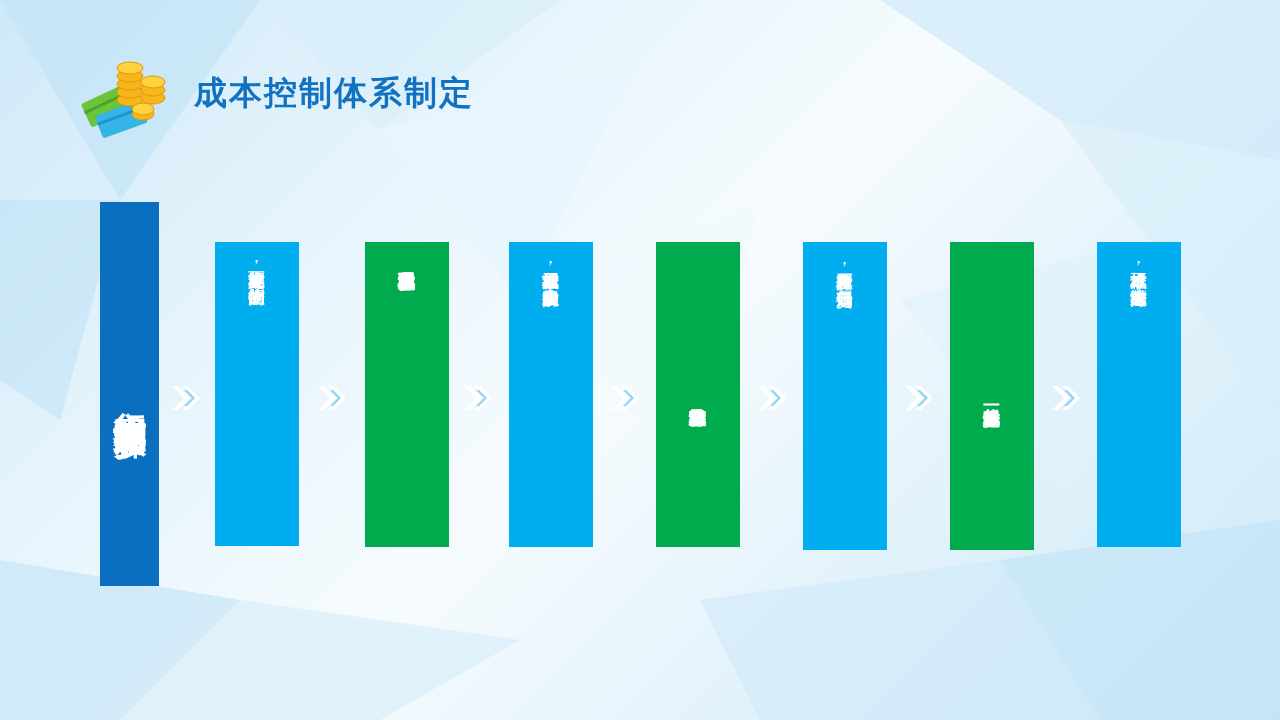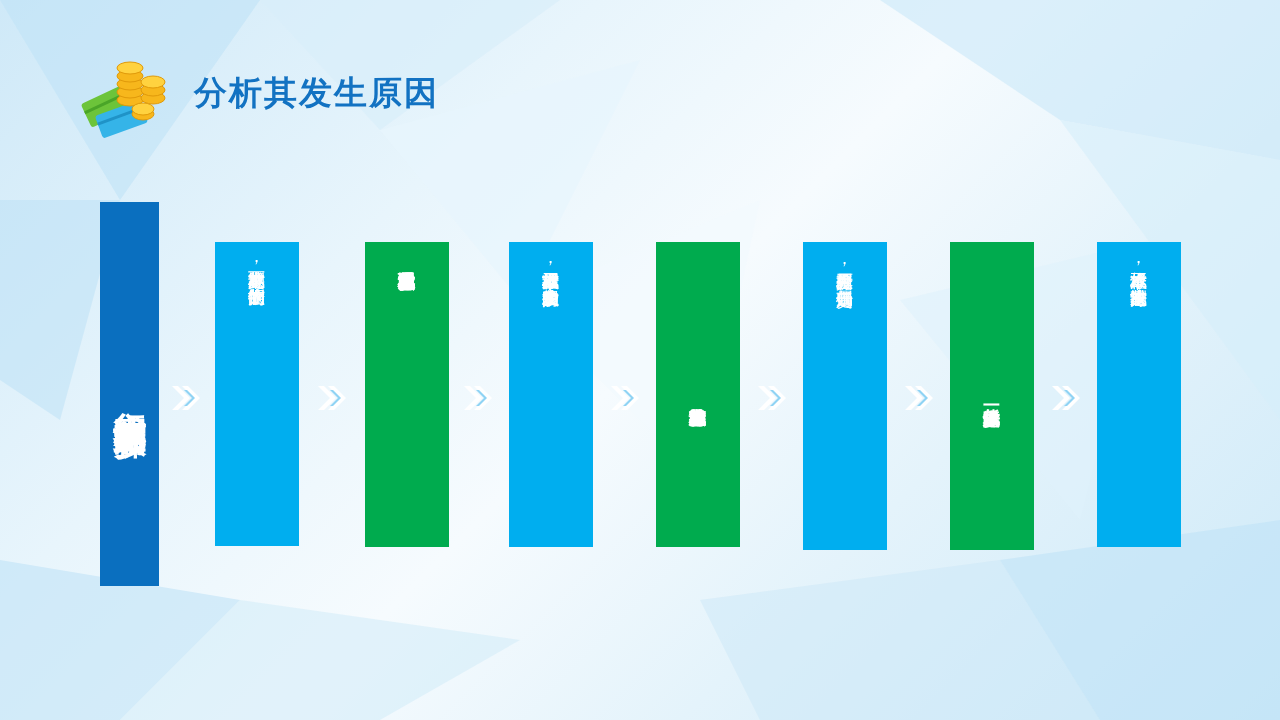--- a/index.html
+++ b/index.html
@@ -65,21 +65,21 @@
         <ellipse cx="50" cy="28" rx="13" ry="6"></ellipse>
         <ellipse cx="50" cy="20" rx="13" ry="6" fill="#ffd23f"></ellipse>
         <ellipse cx="73" cy="50" rx="12" ry="6"></ellipse>
         <ellipse cx="73" cy="42" rx="12" ry="6"></ellipse>
         <ellipse cx="73" cy="34" rx="12" ry="6" fill="#ffd23f"></ellipse>
         <ellipse cx="63" cy="66" rx="11" ry="6"></ellipse>
         <ellipse cx="63" cy="61" rx="11" ry="6" fill="#ffd23f"></ellipse>
       </g>
     </svg>
   </div>
-  <div class="title">分析其发生原因</div>
+  <div class="title">成本控制体系制定</div>
 </div>
 
 <div class="main-box">
   <span>实行成本控制的步骤</span>
 </div>
 
 <svg class="arrow" style="left:168px" viewBox="0 0 36 36">
   <path d="M4 6 L16 18 L4 30 L10 30 L22 18 L10 6 Z" fill="#fff"></path>
   <path d="M14 6 L26 18 L14 30 L20 30 L32 18 L20 6 Z" fill="#fff"></path>
   <path d="M16 10 L24 18 L16 26 L19 26 L27 18 L19 10 Z" fill="#8fd3f4"></path>

